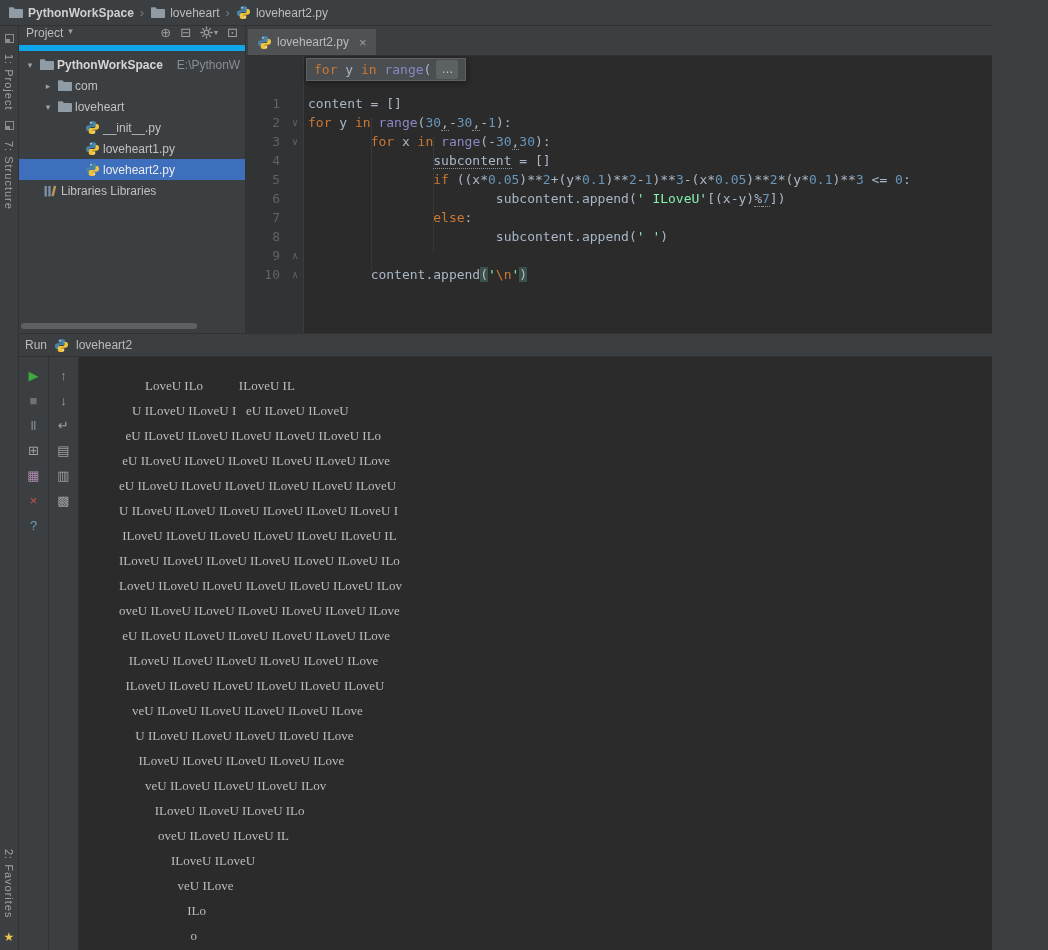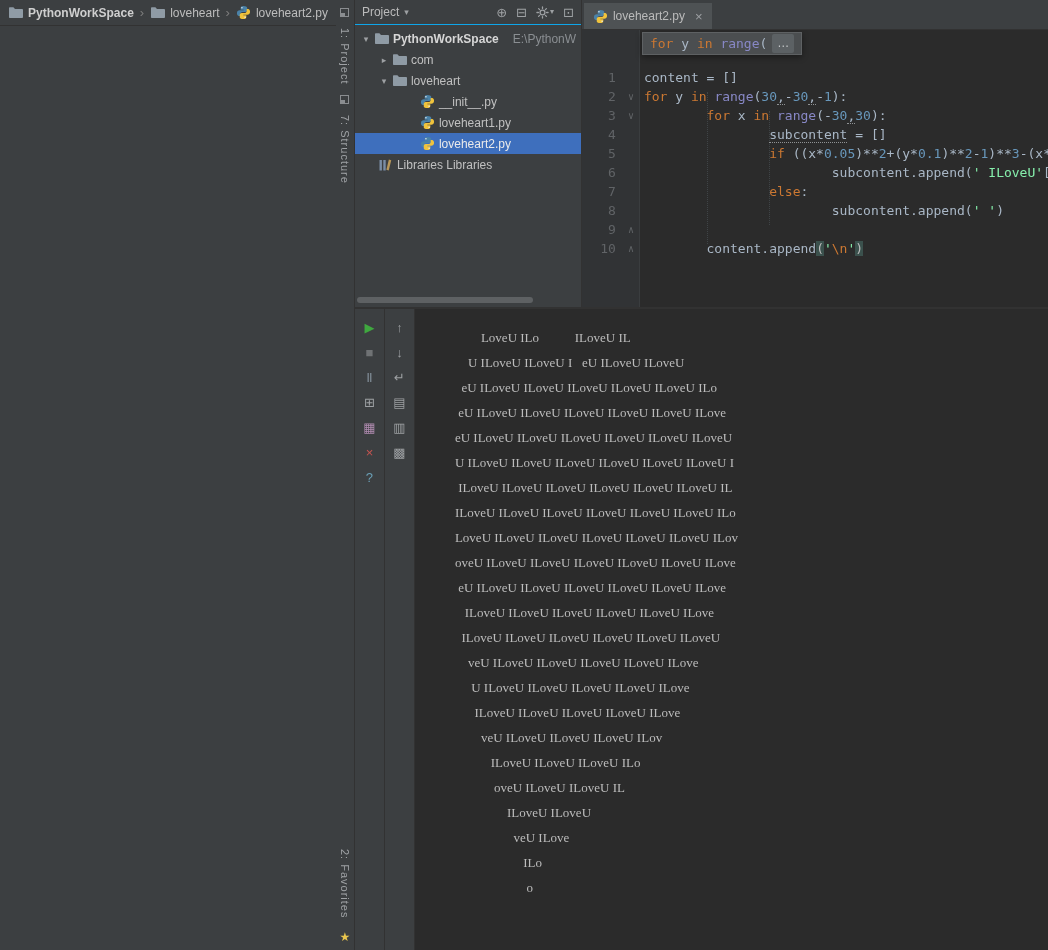--- a/index.html
+++ b/index.html
@@ -1,38 +1,38 @@
 <!DOCTYPE html>
 <html><head>
 <meta charset="utf-8">
 <style>
 *{margin:0;padding:0;box-sizing:border-box}
 html,body{width:1048px;height:950px;overflow:hidden}
 body{background:#3c3f41;font-family:"Liberation Sans","DejaVu Sans",sans-serif;font-size:12px;color:#bbbbbb}
-.app{width:992px;height:950px;display:flex;flex-direction:row}
+.app{width:992px;height:950px;display:flex;flex-direction:column}
 
 .navbar{flex:0 0 26px;height:26px;display:flex;align-items:center;gap:4px;padding:0 8px;background:#3c3f41;border-bottom:1px solid #323232}
 .crumb{display:flex;align-items:center;gap:5px;cursor:pointer}
 .crumb-label{color:#bdbdbd}
 .crumb-label.bold{font-weight:bold;color:#cfcfcf}
 .crumb-sep{color:#7c7c7c;font-size:13px;margin:0 2px}
 .icon{display:inline-flex;align-items:center;justify-content:center;line-height:0}
 
 .body{flex:1;display:flex;min-height:0}
 .stripe{flex:0 0 19px;width:19px;background:#3c3f41;border-right:1px solid #323232;display:flex;flex-direction:column;align-items:center;padding:4px 0 6px}
 .vtext{writing-mode:vertical-rl;font-size: 11px;color:#9fa2a5;margin:7px 0;letter-spacing:1px;cursor:pointer;white-space:nowrap}
 .mini-icon{width:9px;height:9px;border:1px solid #8a8d90;margin:4px 0;display:block;position:relative}
 .mini-icon::after{content:"";position:absolute;left:0;bottom:0;width:4px;height:3px;background:#8a8d90}
 .stripe-bottom{margin-top:auto;display:flex;flex-direction:column;align-items:center}
 .star{color:#e9c64e;font-size:12px;margin-top:5px}
 .content{flex:1;display:flex;flex-direction:column;min-width:0}
 .upper{flex:0 0 307px;height:307px;display:flex;min-width:0}
 
 .project-panel{flex:0 0 227px;width:227px;background:#3c3f41;border-right:1px solid #323232;display:flex;flex-direction:column;position:relative}
-.panel-header{flex:0 0 25px;display:flex;align-items:center;padding:0 7px;border-bottom:1px solid #0ea5e9}
+.panel-header{flex:0 0 25px;display:flex;align-items:flex-start;padding:0 7px;border-bottom:6px solid #0ea5e9}
 .p-caret{color:#9da0a3;margin-left:5px;font-size:9px}
 .panel-icons{margin-left:auto;display:flex;align-items:center;gap:9px}
 .hdr-icon{color:#9da0a3;font-size:13px;cursor:pointer;display:inline-flex;align-items:center;line-height:1}
 .hdr-caret{font-size:8px;margin-left:1px;color:#9da0a3}
 .tree{padding-top:3px}
 .tree-row{height:21px;display:flex;align-items:center;cursor:pointer;white-space:nowrap;overflow:hidden}
 .tree-row.selected{background:#3e6fbd}
 .tree-row.selected .tree-label{color:#eaeaea}
 .arrow{flex:0 0 14px;width:14px;color:#9da0a3;font-size:9px;text-align:center}
 .tree-icon{flex:0 0 18px;width:18px;display:inline-flex;justify-content:center}
@@ -320,20 +320,32 @@
                   </span>
                   <span class="ltext"><span class="tk-p">        </span><span class="tk-p">content.append</span><span class="tk-m">(</span><span class="tk-s">'</span><span class="tk-e">\n</span><span class="tk-s">'</span><span class="tk-m">)</span></span>
                 </div>
               </div>
           </div>
         </div>
 
       </div>
 
       <div class="run-panel">
+        <div class="run-header">
+          <span>Run</span>
+          <span class="icon">
+              <svg width="15" height="15" viewBox="0 0 16 16">
+                <path fill="#4a82a8" d="M7.9 1C5.9 1 5 1.9 5 3.2V5h3.2v.7H3.9C2.3 5.7 1 6.7 1 8.8c0 1.5.7 2.7 2.1 3h1.5V9.9c0-1.4 1.1-2.5 2.4-2.5h3c1.1 0 2-.9 2-2V3.2C12 1.9 10.3 1 7.9 1z"></path>
+                <circle cx="6.3" cy="3" r="0.8" fill="#e8eef2"></circle>
+                <path fill="#f0c33c" d="M8.1 15c2 0 2.9-.9 2.9-2.2V11H7.8v-.7h4.3c1.6 0 2.9-1 2.9-3.1 0-1.5-.7-2.7-2.1-3h-1.5v1.9c0 1.4-1.1 2.5-2.4 2.5h-3c-1.1 0-2 .9-2 2v2.6C4 14.1 5.7 15 8.1 15z"></path>
+                <circle cx="9.7" cy="13" r="0.8" fill="#e8eef2"></circle>
+              </svg>
+            </span>
+          <span>loveheart2</span>
+        </div>
         <div class="run-body">
           <div class="run-col">
               <span class="run-icon" style="color: rgb(63, 168, 63);">▶</span>
               <span class="run-icon" style="color: rgb(111, 114, 116);">■</span>
               <span class="run-icon" style="color: rgb(125, 138, 147);">Ⅱ</span>
               <span class="run-icon" style="color: rgb(157, 160, 163);">⊞</span>
               <span class="run-icon" style="color: rgb(176, 139, 176);">▦</span>
               <span class="run-icon" style="color: rgb(199, 84, 80);">×</span>
               <span class="run-icon" style="color: rgb(106, 159, 181);">?</span>
             </div>

